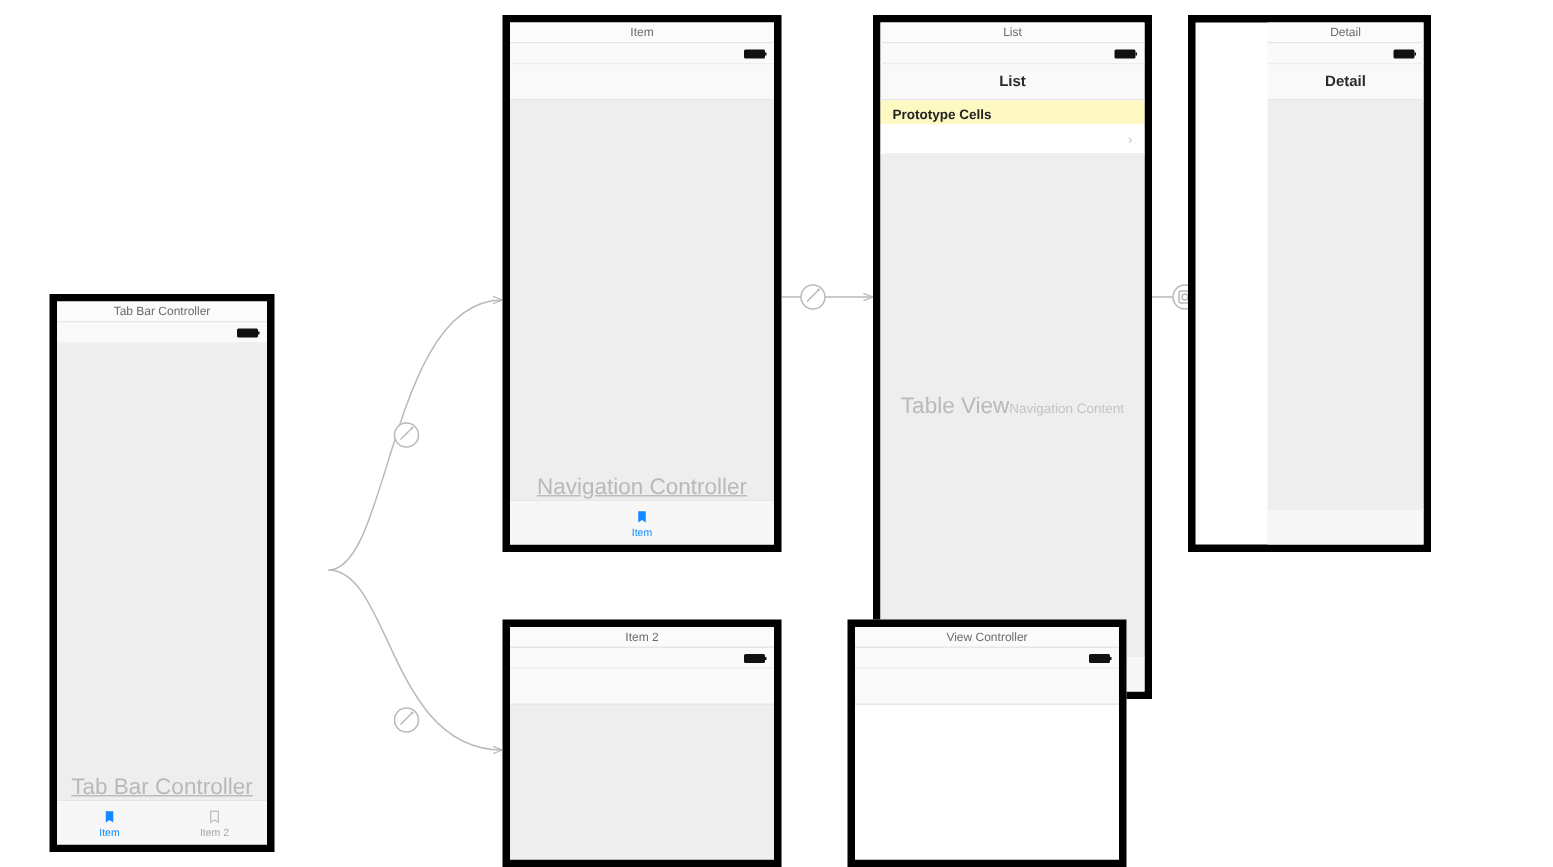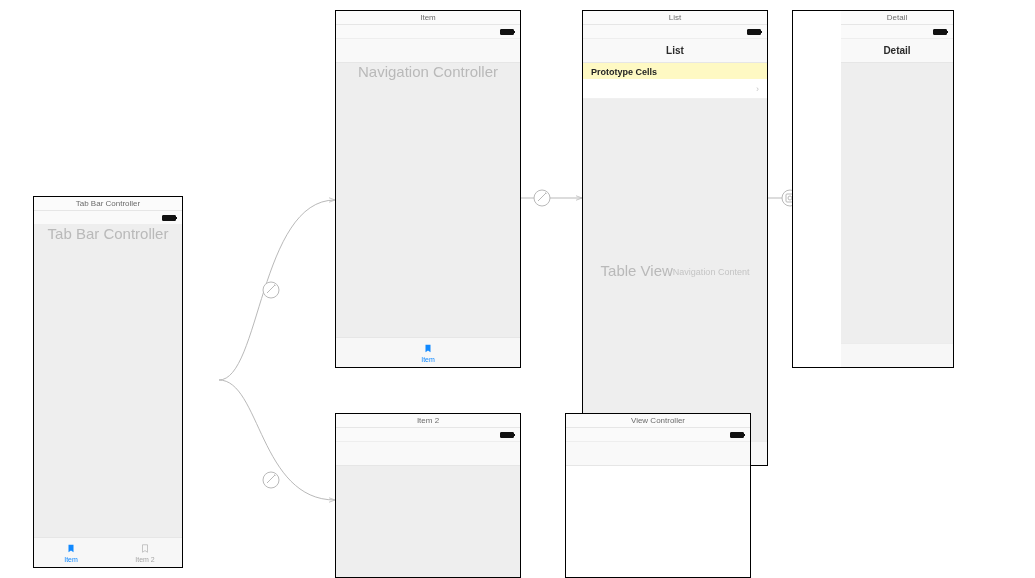--- a/index.html
+++ b/index.html
@@ -9,21 +9,21 @@
     width: 1035px;
     height: 578px;
     position: relative;
     overflow: hidden;
     font-size: 11px;
     color: #444;
   }
   .scene {
     position: absolute;
     background: #fff;
-    border: 1px solid #000000;
+    border: 5px solid #000000;
     display: flex;
     flex-direction: column;
   }
   .scene-titlebar {
     height: 14px;
     line-height: 14px;
     text-align: center;
     font-size: 8px;
     color: #6b6b6b;
     background: #fbfbfb;
@@ -67,22 +67,23 @@
     font-weight: 600;
     color: #2b2b2b;
   }
   .placeholder-body {
     flex: 1;
     width: 100%;
     background: #eeeeee;
     display: flex;
     flex-direction: column;
     align-items: center;
-    justify-content: flex-start;
+    justify-content: flex-end;
     color: #bcbcbc;
+    text-decoration: underline;
   }
   .placeholder-title {
     font-size: 15px;
     font-weight: 500;
     color: #b9b9b9;
   }
   .placeholder-sub {
     font-size: 9px;
     margin-top: 4px;
     color: #c4c4c4;

